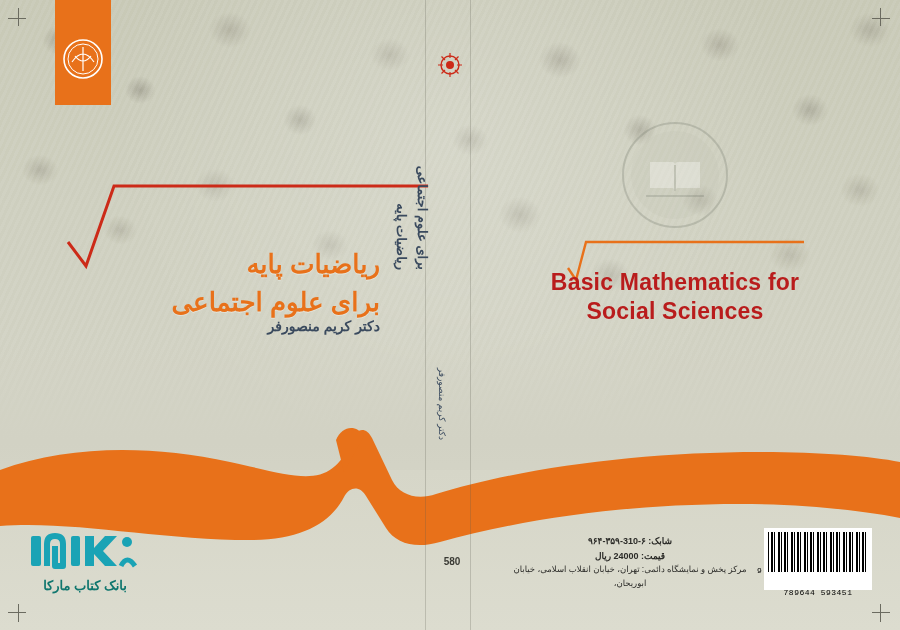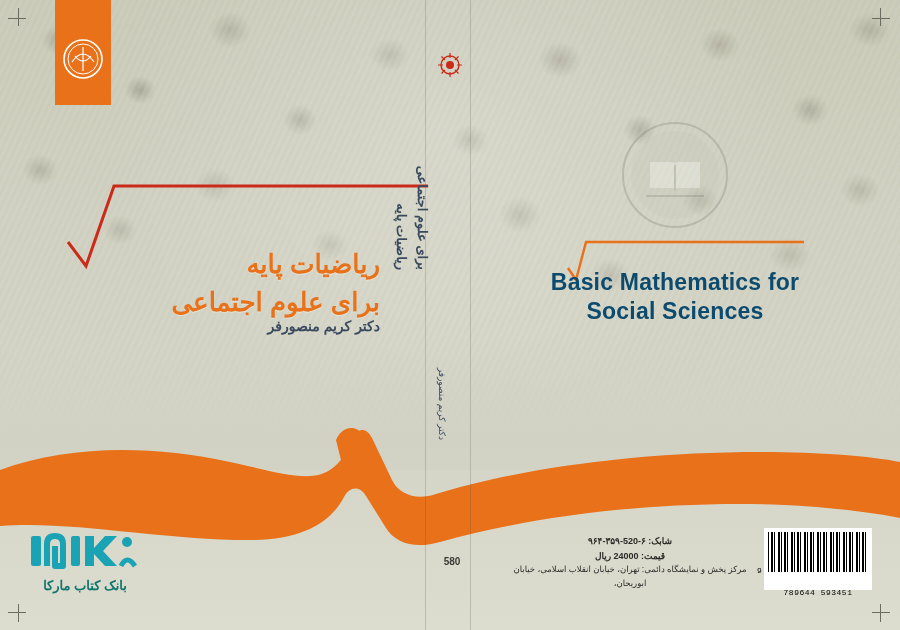--- a/index.html
+++ b/index.html
@@ -115,21 +115,21 @@
   .front-rule {
     position: absolute;
     left: 566px; top: 238px;
     width: 240px; height: 44px;
   }
   .front-title {
     position: absolute;
     left: 525px; top: 268px;
     width: 300px;
     text-align: center;
-    color: #0c4a6e;
+    color: #b91c1c;
     font-size: 23px;
     line-height: 1.28;
     font-weight: bold;
     letter-spacing: .2px;
   }
   .front-author {
     position: absolute;
     left: 525px; top: 355px;
     width: 300px;
     text-align: center;
@@ -335,21 +335,21 @@
     </svg>
 
     <div class="spine-title">
       <span>برای علوم اجتماعی</span>
       &nbsp;
       <span>ریاضیات پایه</span>
     </div>
     <div class="spine-author">دکتر کریم منصورفر</div>
 
     <div class="colophon">
-      <div class="isbn-line">شابک: ۶-520-۳۵۹-۹۶۴</div>
+      <div class="isbn-line">شابک: ۶-310-۳۵۹-۹۶۴</div>
       <div class="price-line">قیمت: 24000 ریال</div>
       <div>مرکز پخش و نمایشگاه دائمی: تهران، خیابان انقلاب اسلامی، خیابان ابوریحان،</div>
     </div>
 
     <div class="page-num">580</div>
 
     <div class="barcode-box">
       <div class="bars"></div>
       <div class="barcode-num">789644 593451</div>
     </div>

